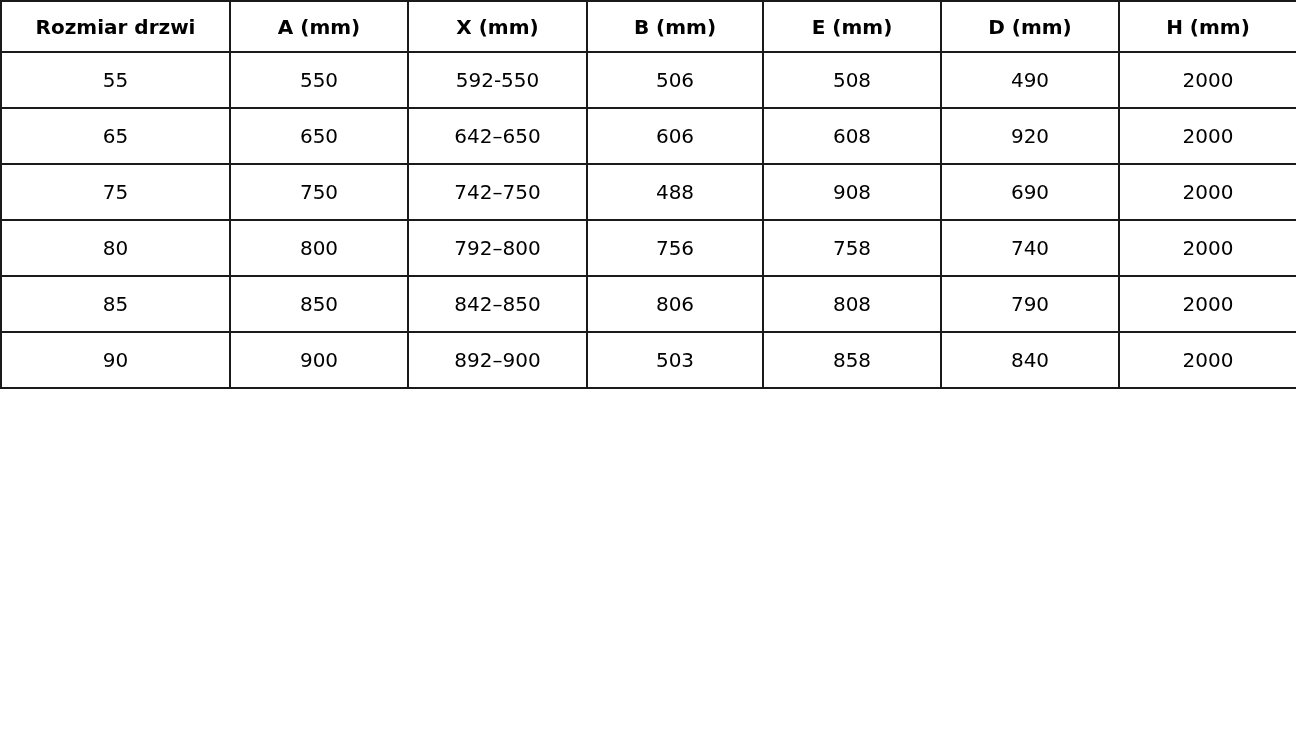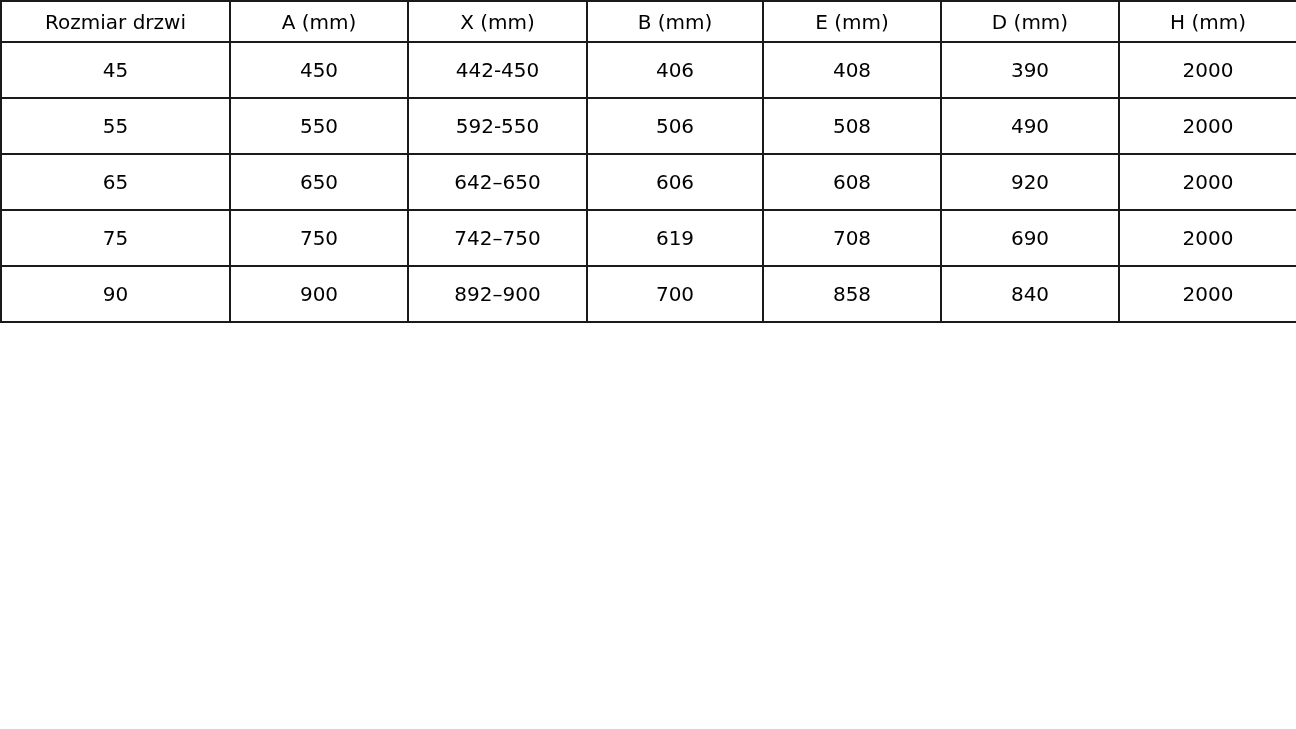--- a/index.html
+++ b/index.html
@@ -30,22 +30,22 @@
     text-align: center;
     vertical-align: middle;
     height: 56px;
     font-size: 20px;
     line-height: 1.2;
     padding: 0 6px;
     box-sizing: border-box;
     white-space: nowrap;
   }
   table.size-table th {
-    font-weight: normal;
-    height: 41px;
+    font-weight: bold;
+    height: 51px;
   }
   table.size-table td {
     font-weight: normal;
   }
   
   col.c0 { width: 229px; }
   col.c1 { width: 178px; }
   col.c2 { width: 179px; }
   col.c3 { width: 176px; }
   col.c4 { width: 178px; }
@@ -74,29 +74,20 @@
         <th>A (mm)</th>
         <th>X (mm)</th>
         <th>B (mm)</th>
         <th>E (mm)</th>
         <th>D (mm)</th>
         <th>H (mm)</th>
       </tr>
     </thead>
     <tbody>
       <tr>
-        <td>45</td>
-        <td>450</td>
-        <td>442-450</td>
-        <td>406</td>
-        <td>408</td>
-        <td>390</td>
-        <td>2000</td>
-      </tr>
-      <tr>
         <td>55</td>
         <td>550</td>
         <td>592-550</td>
         <td>506</td>
         <td>508</td>
         <td>490</td>
         <td>2000</td>
       </tr>
       <tr>
         <td>65</td>
@@ -104,29 +95,47 @@
         <td>642–650</td>
         <td>606</td>
         <td>608</td>
         <td>920</td>
         <td>2000</td>
       </tr>
       <tr>
         <td>75</td>
         <td>750</td>
         <td>742–750</td>
-        <td>619</td>
-        <td>708</td>
+        <td>488</td>
+        <td>908</td>
         <td>690</td>
+        <td>2000</td>
+      </tr>
+      <tr>
+        <td>80</td>
+        <td>800</td>
+        <td>792–800</td>
+        <td>756</td>
+        <td>758</td>
+        <td>740</td>
+        <td>2000</td>
+      </tr>
+      <tr>
+        <td>85</td>
+        <td>850</td>
+        <td>842–850</td>
+        <td>806</td>
+        <td>808</td>
+        <td>790</td>
         <td>2000</td>
       </tr>
       <tr>
         <td>90</td>
         <td>900</td>
         <td>892–900</td>
-        <td>700</td>
+        <td>503</td>
         <td>858</td>
         <td>840</td>
         <td>2000</td>
       </tr>
     </tbody>
   </table>
 </div>
 
 </body></html>

